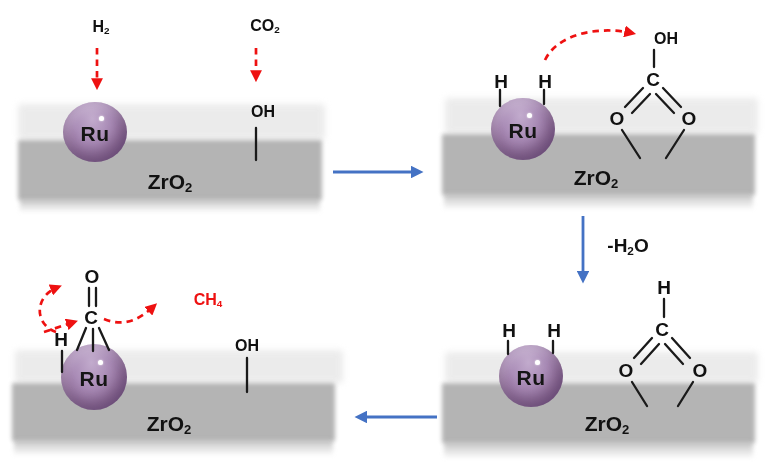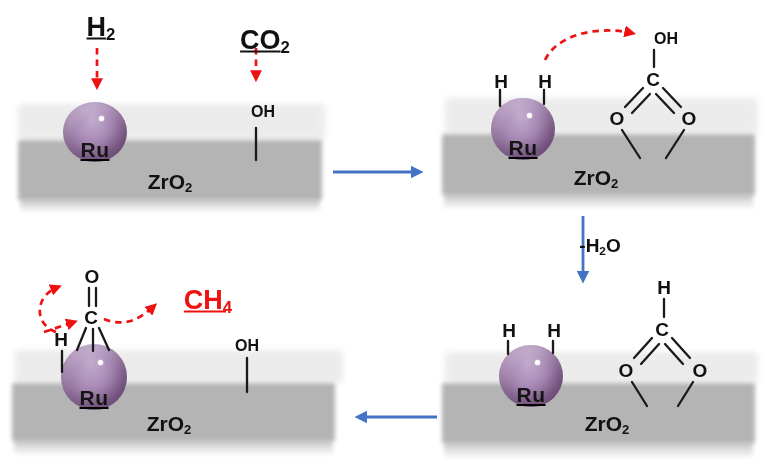--- a/index.html
+++ b/index.html
@@ -12,34 +12,34 @@
   
   .band { position:absolute; z-index:1; background:var(--support-band,#dcdcdc); opacity:.55; filter:blur(3px); border-radius:3px; }
   .slab { position:absolute; z-index:1; background:var(--support-gray,#b3b3b3); filter:blur(2px); border-radius:2px; }
   .fade { position:absolute; z-index:1; background:linear-gradient(to bottom, rgba(158,158,158,.6), rgba(158,158,158,0)); filter:blur(2px); }
   
   .sphere {
     position:absolute; z-index:2; border-radius:50%;
     background:radial-gradient(ellipse at 46% 28%,
       var(--particle-light,#c2abcd) 0%, #a98bb6 38%, #96749f 62%, #805e8d 85%, var(--particle-dark,#6f4f7c) 100%);
     box-shadow: inset -5px -9px 14px rgba(55,30,70,.35), inset 4px 7px 10px rgba(255,255,255,.22);
-    display:flex; align-items:flex-end; justify-content:center;text-decoration:underline;
+    display:flex; align-items:center; justify-content:center;
   }
   .sphere .ru { font-weight:700; font-size:21px; color:#151515; margin-top:3px; letter-spacing:.5px; }
   .dot { position:absolute; left:56%; top:24%; width:5px; height:5px; border-radius:50%; background:#fff; box-shadow:0 0 2px rgba(255,255,255,.9); }
   
   svg.overlay { position:absolute; left:0; top:0; z-index:3; }
   .bond   { stroke:var(--bond-black,#1a1a1a); stroke-width:2.3; fill:none; stroke-linecap:round; }
   .redarr { stroke:var(--arrow-red,#ee1111); stroke-width:2.7; fill:none; stroke-dasharray:6.5 5; stroke-linecap:butt; }
   .bluearr{ stroke:var(--arrow-blue,#4472c4); stroke-width:2.8; fill:none; }
   
   .lbl { position:absolute; z-index:4; transform:translate(-50%,-50%); font-weight:700; color:var(--text,#111); line-height:1; white-space:nowrap; }
   .sub { font-size:.62em; position:relative; top:.24em; }
   .atom { font-size:19px; }
-  .mol  { font-size:27px;text-decoration:underline; }
+  .mol  { font-size:16px; }
   .ohl  { font-size:16px; }
   .zro2 { font-size:21px; }
   .red-txt { color:var(--arrow-red,#ee1111);margin-left:16px; }
   .h2o  { font-size:19px; }
 </style>
 </head>
 <body>
 
 <div class="canvas">
 
@@ -121,33 +121,33 @@
     <path class="redarr" d="M56,332 C35,325 33,297 58,287" marker-end="url(#ar)"></path>
     <path class="redarr" d="M44,332 L74,322" marker-end="url(#ar)"></path>
     <path class="redarr" d="M104,319 C126,328 141,318 154,306" marker-end="url(#ar)"></path>
 
     <path class="bluearr" d="M333,172 H419" marker-end="url(#ab)"></path>
     <path class="bluearr" d="M583,216 V279" marker-end="url(#ab)"></path>
     <path class="bluearr" d="M437,417 H359" marker-end="url(#ab)"></path>
   </svg>
 
   <div class="lbl mol" style="left:101px; top:27px;"><span>H</span><span class="sub">2</span></div>
-  <div class="lbl mol" style="left:265px; top:40px;"><span>CO</span><span class="sub">2</span></div>
+  <div class="lbl mol" style="left:265px; top:26px;"><span>CO</span><span class="sub">2</span></div>
   <div class="lbl ohl" style="left:263px; top:112px;">OH</div>
   <div class="lbl zro2" style="left:170px; top:181px;"><span>ZrO</span><span class="sub">2</span></div>
 
   <div class="lbl atom" style="left:501px; top:81px;">H</div>
   <div class="lbl atom" style="left:545px; top:81px;">H</div>
   <div class="lbl ohl" style="left:666px; top:39px;">OH</div>
   <div class="lbl atom" style="left:653px; top:79px;">C</div>
   <div class="lbl atom" style="left:617px; top:118px;">O</div>
   <div class="lbl atom" style="left:689px; top:118px;">O</div>
   <div class="lbl zro2" style="left:596px; top:177px;"><span>ZrO</span><span class="sub">2</span></div>
 
-  <div class="lbl h2o" style="left:600px; top:245px;"><span>-H</span><span class="sub">2</span><span>O</span></div>
+  <div class="lbl h2o" style="left:628px; top:245px;"><span>-H</span><span class="sub">2</span><span>O</span></div>
 
   <div class="lbl atom" style="left:509px; top:330px;">H</div>
   <div class="lbl atom" style="left:554px; top:330px;">H</div>
   <div class="lbl atom" style="left:664px; top:287px;">H</div>
   <div class="lbl atom" style="left:662px; top:329px;">C</div>
   <div class="lbl atom" style="left:626px; top:370px;">O</div>
   <div class="lbl atom" style="left:700px; top:370px;">O</div>
   <div class="lbl zro2" style="left:607px; top:423px;"><span>ZrO</span><span class="sub">2</span></div>
 
   <div class="lbl atom" style="left:92px; top:276px;">O</div>

